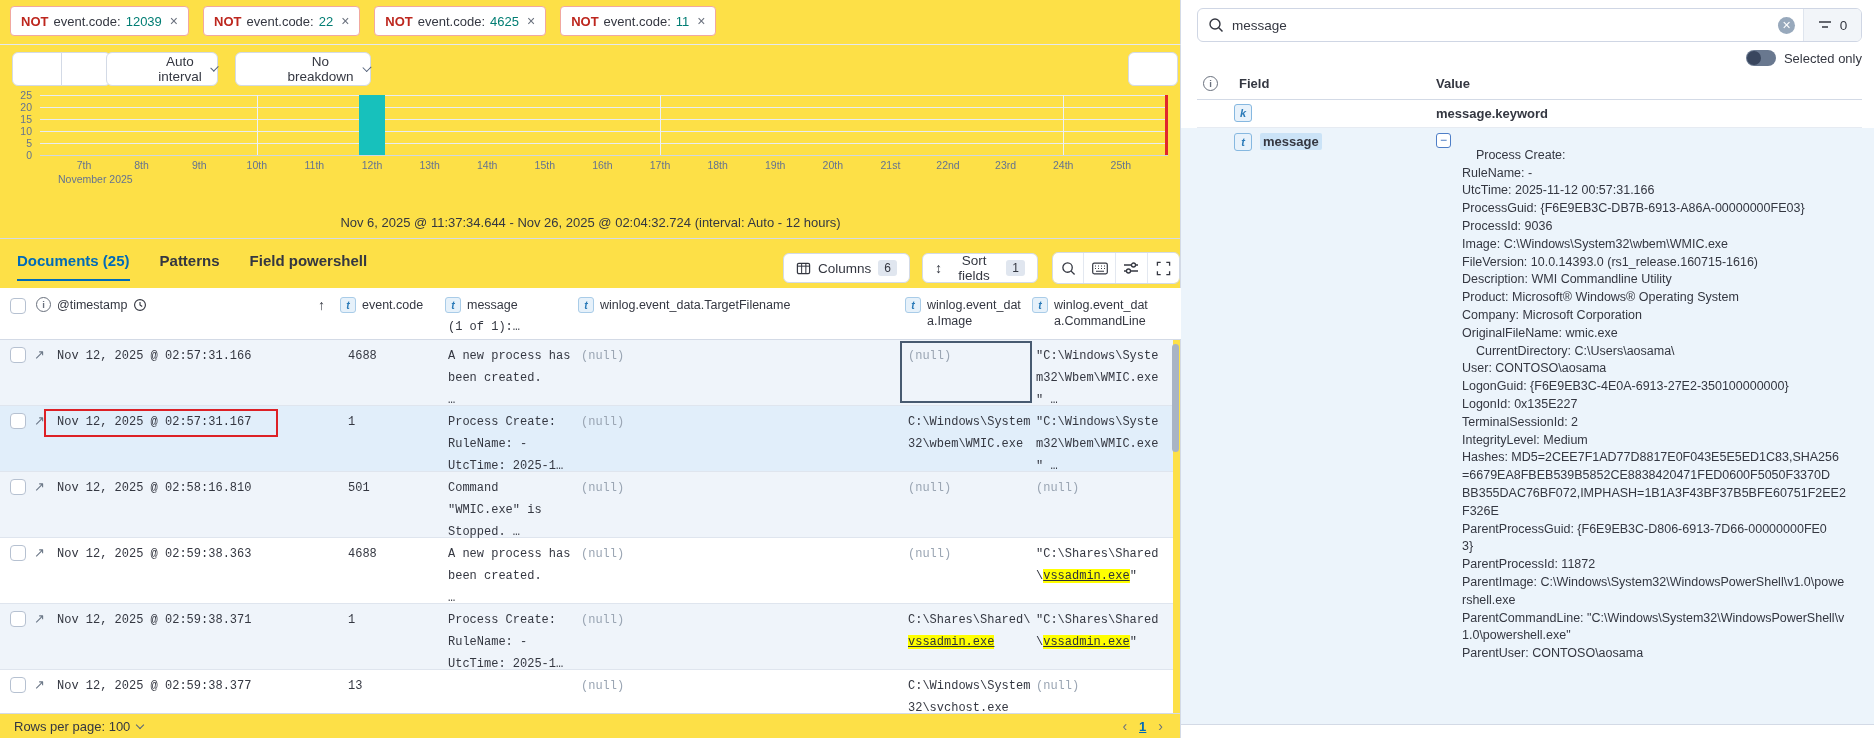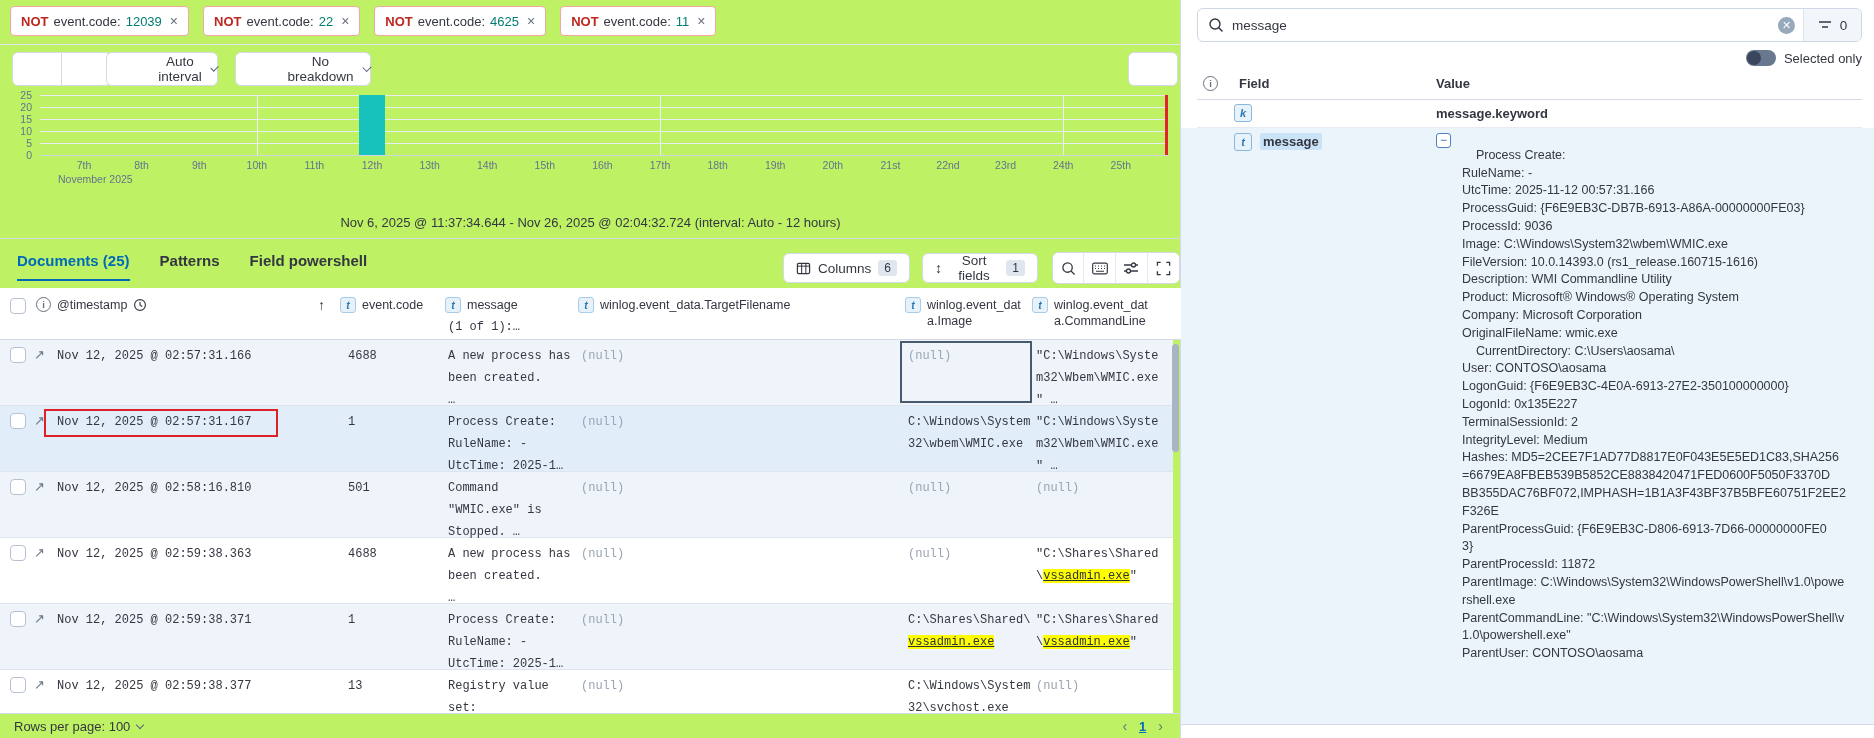--- a/index.html
+++ b/index.html
@@ -1,18 +1,18 @@
 <!DOCTYPE html>
 <html><head>
 <meta charset="utf-8">
 <style>
   * { margin:0; padding:0; box-sizing:border-box; }
   html,body { width:1874px; height:738px; background:#fff; font-family:"Liberation Sans",sans-serif; color:#343741; overflow:hidden; }
   .abs { position:absolute; }
-  #left { position:absolute; left:0; top:0; width:1181px; height:738px; border-right:1px solid #d3dae6; background:#bef264; }
+  #left { position:absolute; left:0; top:0; width:1181px; height:738px; border-right:1px solid #d3dae6; background:#fde047; }
   #flyout { position:absolute; left:1181px; top:0; width:693px; height:738px; background:#fff; }
 
   
   .filters { position:absolute; left:10px; top:6px; display:flex; gap:14px; }
   .pill { display:inline-flex; align-items:center; height:30px; padding:0 10px; border:1px solid #f1a8a0; border-radius:4px; background:#fff; font-size:13px; white-space:nowrap; }
   .pill .not { color:#bd271e; font-weight:700; margin-right:5px; }
   .pill .fld { color:#343741; margin-right:5px; }
   .pill .val { color:#017d73; }
   .pill .x { color:#69707d; margin-left:8px; font-size:14px; cursor:pointer; }
   .filters-border { position:absolute; left:0; top:44px; width:1181px; height:1px; background:#e3e8f0; }
@@ -357,22 +357,20 @@
 </span><span class="hl">vssadmin.exe</span></span>
     <span class="cell mono c-cmd"><span>"C:\Shares\Shared
 \</span><span class="hl">vssadmin.exe</span><span>"</span></span>
   </div>
 
   <div class="trow" style="top:670px;height:43px;background:#fff;border-bottom:none;">
     <span class="cb rowcb"></span>
     <span class="expand">↗</span>
     <span class="cell mono c-ts">Nov 12, 2025 @ 02:59:38.377</span>
     <span class="cell mono c-ec">13</span>
-    <span class="cell mono c-msg">Registry value
-set:</span>
     <span class="cell mono c-tf nullv">(null)</span>
     <span class="cell mono c-img">C:\Windows\System
 32\svchost.exe</span>
     <span class="cell mono c-cmd nullv">(null)</span>
   </div>
 
   <div class="scroll-thumb"></div>
 
   <div class="tfoot">
     <span class="abs" style="left:14px;top:5px;display:flex;align-items:center;gap:7px;">

